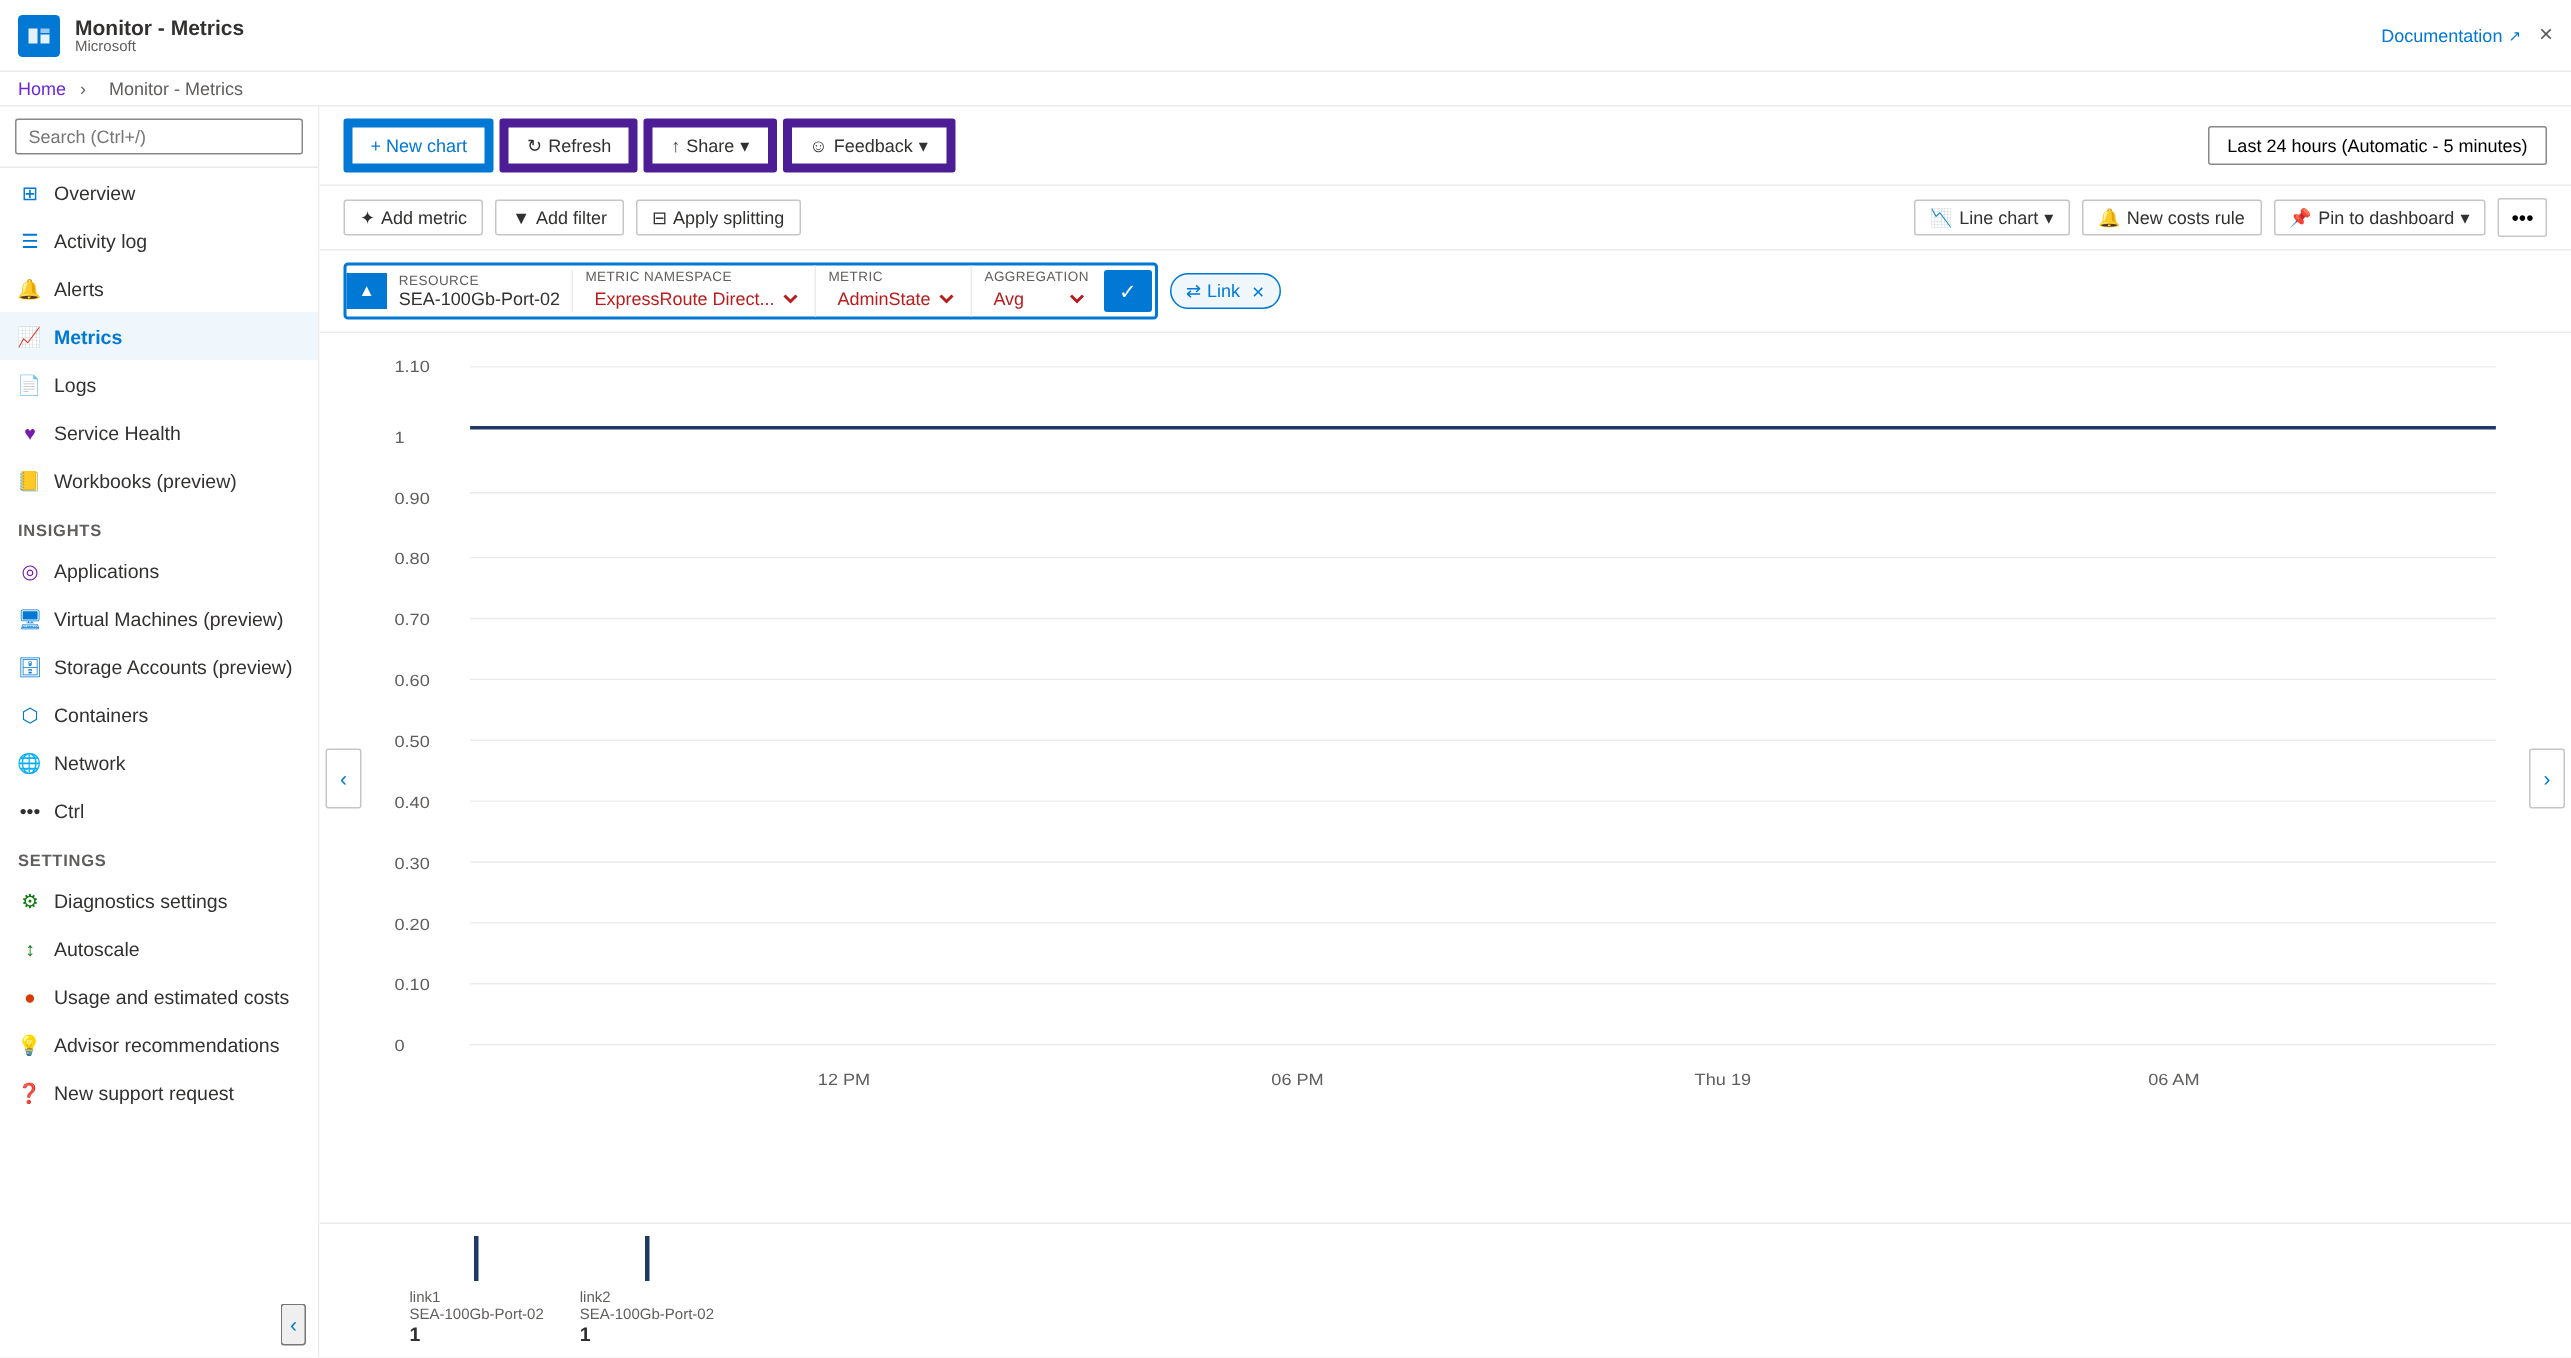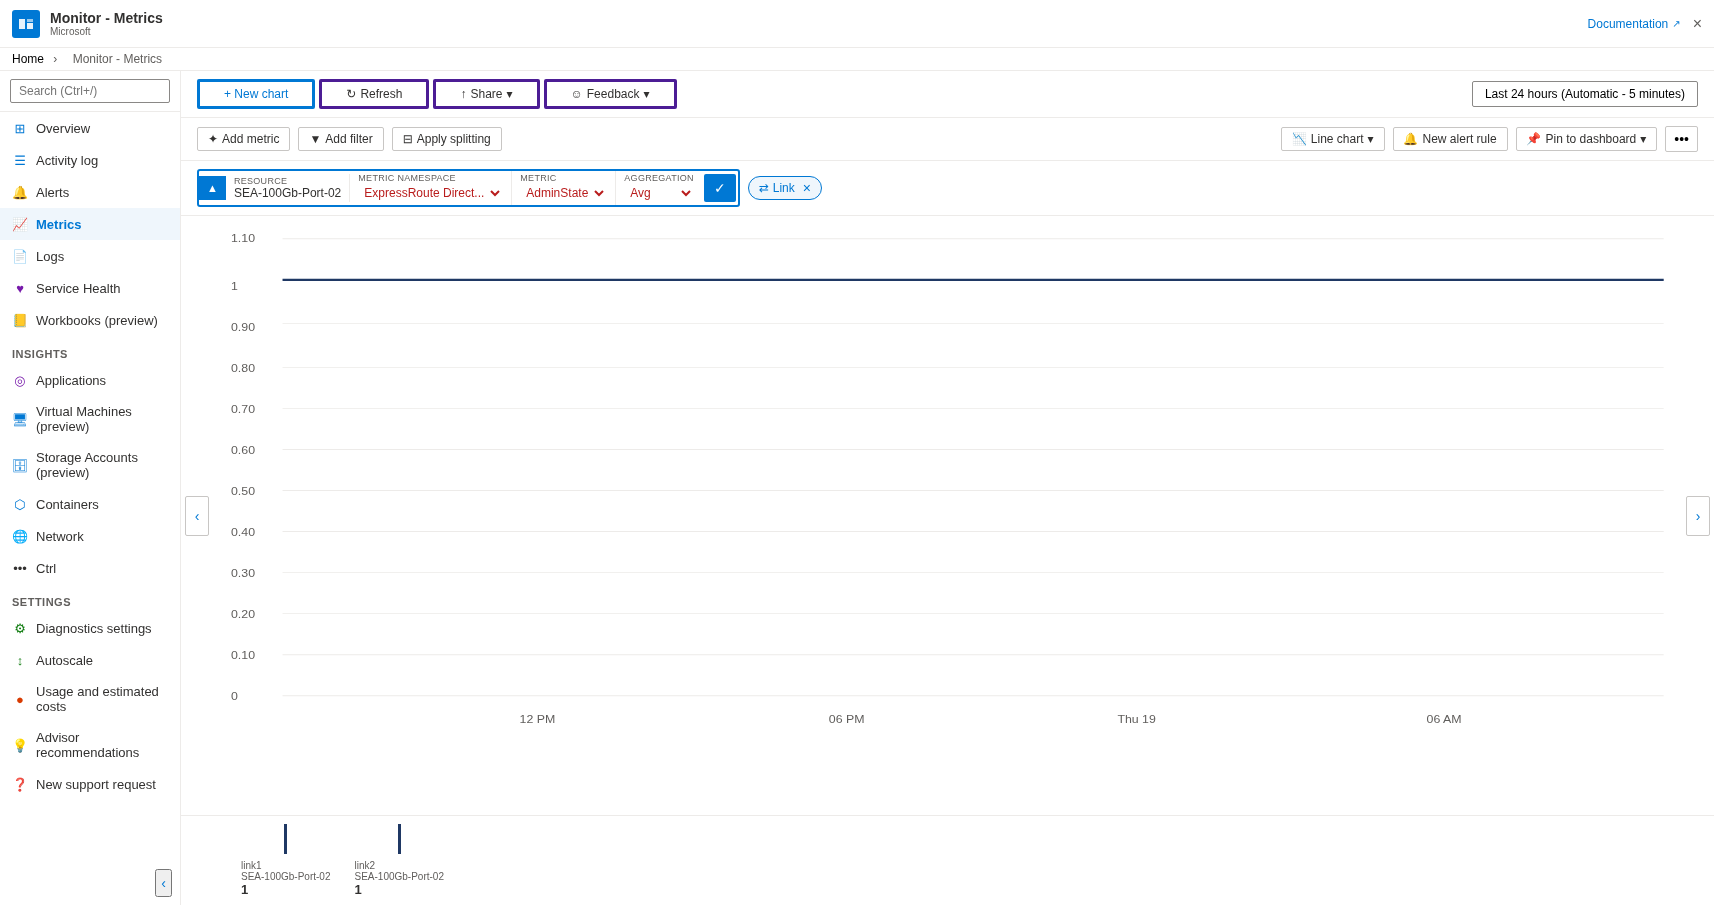--- a/index.html
+++ b/index.html
@@ -12,43 +12,43 @@
     .app-icon svg { fill: white; }
     .app-title { display: flex; flex-direction: column; }
     .app-title-main { font-size: 14px; font-weight: 600; color: #323130; }
     .app-title-sub { font-size: 10px; color: #605e5c; }
     .top-bar-right { display: flex; align-items: center; gap: 12px; }
     .doc-link { color: #0078d4; font-size: 12px; text-decoration: none; display: flex; align-items: center; gap: 4px; text-align: center; }
     .close-btn { font-size: 16px; color: #605e5c; cursor: pointer; background: none; border: none; }
 
     
     .breadcrumb { background: #fff; padding: 4px 12px; font-size: 12px; color: #605e5c; border-bottom: 1px solid #edebe9; flex-shrink: 0; }
-    .breadcrumb a { color: #000000; text-decoration: none; margin-top: 20px; }
+    .breadcrumb a { color: #6d28d9; text-decoration: none; margin-top: 20px; }
     .breadcrumb span { margin: 0 6px; }
 
     
     .main-layout { display: flex; flex: 1; overflow: hidden; }
 
     
-    .sidebar { width: 181px; background: #fff; border-right: 1px solid #edebe9; display: flex; flex-direction: column; overflow-y: auto; flex-shrink: 0; }
+    .sidebar { width: 213px; background: #fff; border-right: 1px solid #edebe9; display: flex; flex-direction: column; overflow-y: auto; flex-shrink: 0; }
     .sidebar-search { padding: 8px 10px; border-bottom: 1px solid #edebe9; }
     .sidebar-search input { width: 100%; border: 1px solid #8a8886; border-radius: 2px; padding: 4px 8px; font-size: 12px; outline: none; }
     .sidebar-item { display: flex; align-items: center; gap: 8px; padding: 8px 12px; cursor: pointer; color: #323130; font-size: 13px; }
     .sidebar-item.active { background: #eff6fc; color: #0078d4; font-weight: 600; }
     .sidebar-section-title { padding: 12px 12px 4px; font-size: 11px; font-weight: 600; color: #605e5c; text-transform: uppercase; letter-spacing: 0.5px; }
     .sidebar-icon { width: 16px; height: 16px; display: flex; align-items: center; justify-content: center; flex-shrink: 0; }
     .collapse-btn { margin-left: auto; padding: 4px; cursor: pointer; color: #0078d4; font-size: 14px; }
 
     
     .content { flex: 1; display: flex; flex-direction: column; overflow: hidden; background: #f9f9f9; }
 
     
     .toolbar { background: #fff; padding: 8px 16px; display: flex; align-items: center; gap: 8px; border-bottom: 1px solid #edebe9; flex-shrink: 0; justify-content: space-between; }
     .toolbar-left { display: flex; align-items: center; gap: 4px; }
-    .toolbar-btn { display: flex; align-items: center; gap: 4px; padding: 5px 24px; border: 3px solid #4c1d95; background: #fff; border-radius: 2px; cursor: pointer; font-size: 12px; color: #323130; }
+    .toolbar-btn { display: flex; align-items: center; gap: 4px; padding: 5px 12px; border: 6px solid #4c1d95; background: #fff; border-radius: 2px; cursor: pointer; font-size: 12px; color: #323130; }
     .toolbar-btn.primary { border-color: #0078d4; color: #0078d4; }
     .time-range-btn { border: 1px solid #8a8886; padding: 5px 12px; background: #fff; border-radius: 2px; font-size: 12px; cursor: pointer; }
 
     
     .chart-container { flex: 1; display: flex; flex-direction: column; overflow: hidden; background: #fff; margin: 0; }
     .chart-header { padding: 12px 16px 8px; border-bottom: 1px solid #edebe9; }
     .chart-title-row { display: flex; align-items: center; gap: 8px; margin-bottom: 8px; }
     .chart-title { font-size: 14px; font-weight: 600; color: #323130; }
     .edit-icon { color: #0078d4; cursor: pointer; }
 
@@ -269,21 +269,21 @@
 
         <div style="flex:1"></div>
 
         <button class="chart-type-btn">
           <span>📉</span>
           <span>Line chart</span>
           <span>▾</span>
         </button>
         <button class="alert-btn">
           <span>🔔</span>
-          <span>New alert rule</span>
+          <span>New costs rule</span>
         </button>
         <button class="pin-btn">
           <span>📌</span>
           <span>Pin to dashboard</span>
           <span>▾</span>
         </button>
         <button class="more-btn">
           <span>•••</span>
         </button>
       </div>

